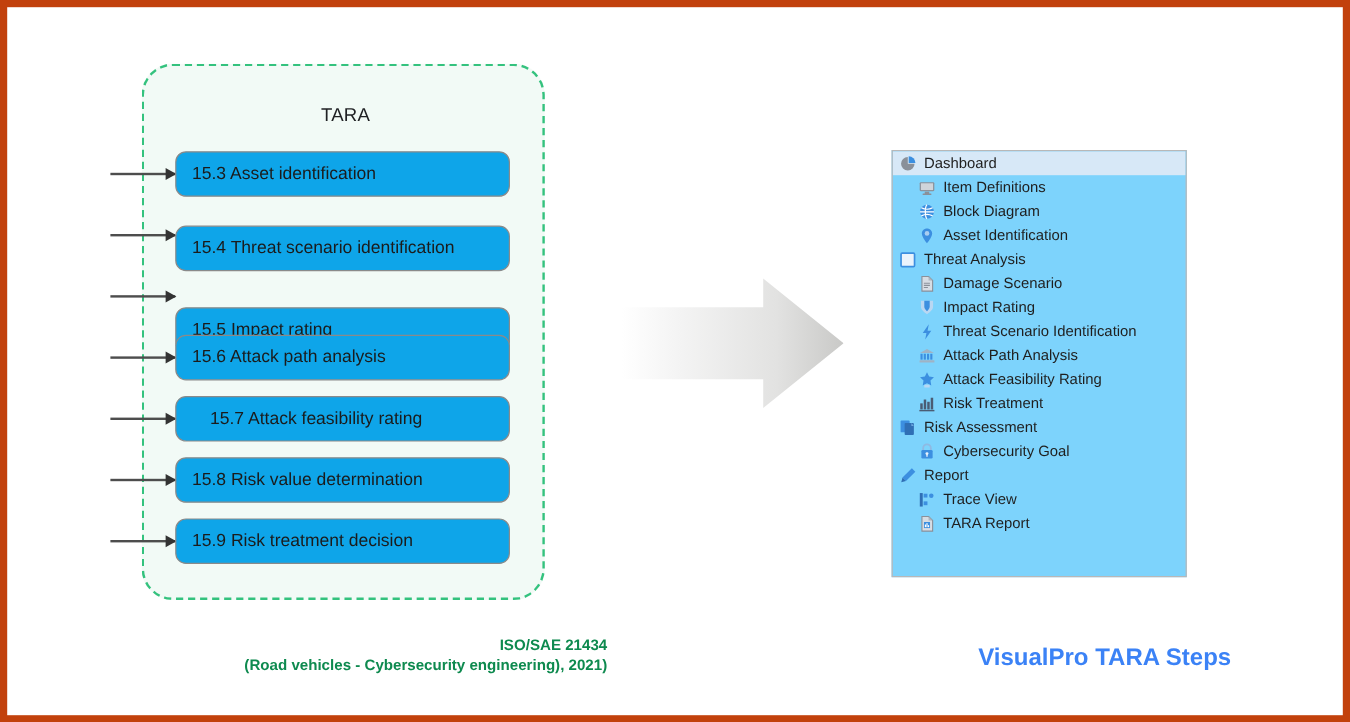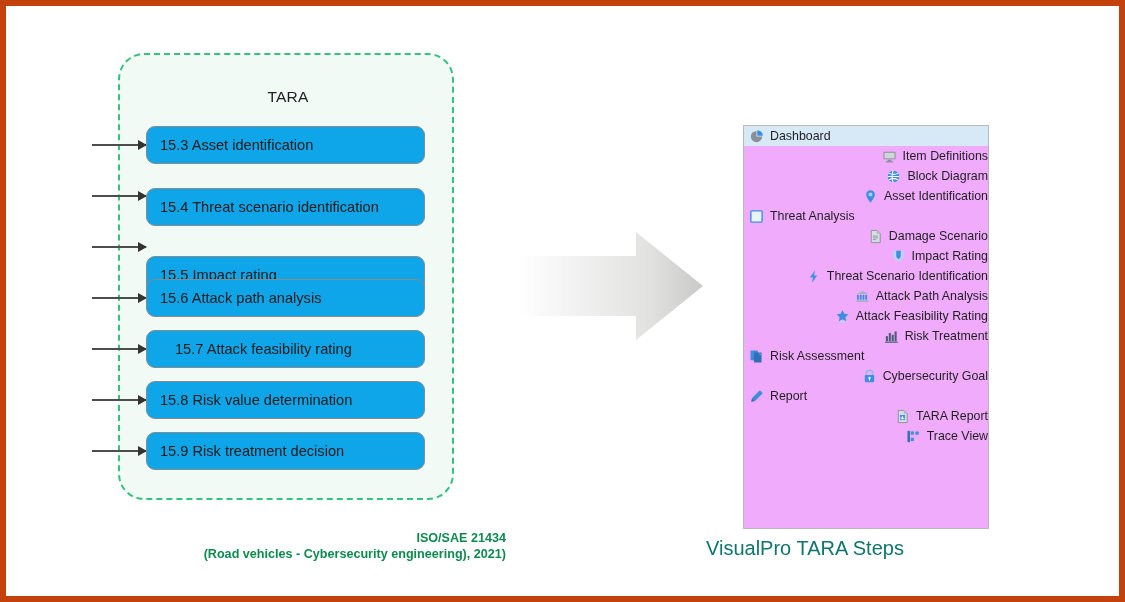--- a/index.html
+++ b/index.html
@@ -84,37 +84,37 @@
     width: 185px;
     height: 112px;
   }
 
   
   #tree-panel {
     position: absolute;
     left: 737px;
     top: 119px;
     width: 246px;
-    height: 404px;
+    height: 356px;
     box-sizing: border-box;
-    background: #f0abfc;
+    background: #7dd3fc;
     border: 1px solid #b8b8b8;
     overflow: hidden;
   }
   .tree-row {
     position: relative;
     height: 20px;
     display: flex;
     align-items: center;
     font-size: 12.4px;
     color: #1f1f1f;
     white-space: nowrap;
   }
   .tree-row.level0 { padding-left: 5px; }
-  .tree-row.level1 { padding-left: 21px; justify-content: flex-end; }
+  .tree-row.level1 { padding-left: 21px; }
   .tree-row.selected { background: #d7e8f7; }
   .tree-icon {
     width: 15px;
     height: 15px;
     margin-right: 6px;
     flex: 0 0 15px;
     display: flex;
     align-items: center;
     justify-content: center;
   }
@@ -130,24 +130,24 @@
     font-size: 12.6px;
     font-weight: bold;
     color: #0e8a4f;
     line-height: 16px;
   }
   #vp-caption {
     position: absolute;
     left: 700px;
     top: 531px;
     width: 320px;
-    text-align: left;
+    text-align: right;
     font-size: 20px;
-    font-weight: normal;
-    color: #0f766e;
+    font-weight: bold;
+    color: #3b82f6;
   }
 </style>
 </head>
 <body>
 
 <div id="page">
 
   <div id="iso-container">
     <div id="iso-title">TARA</div>
   </div>
@@ -319,38 +319,38 @@
           <svg width="15" height="15" viewBox="0 0 16 16">
             <path d="M11.6 1.3l3.1 3.1-8.3 8.3-3.1-3.1z" fill="#3c8fe0"></path>
             <path d="M3.3 9.6l3.1 3.1-4.2 1.1z" fill="#2f6fb5"></path>
           </svg>
         </span>
         <span>Report</span>
       </div>
       <div class="tree-row level1">
         <span class="tree-icon">
           <svg width="15" height="15" viewBox="0 0 16 16">
+            <rect x="1.6" y="2" width="2.6" height="12" fill="#2f6fb5"></rect>
+            <rect x="5" y="2.6" width="3.4" height="3.4" fill="#3c8fe0"></rect>
+            <circle cx="11.8" cy="4.3" r="2" fill="#3c8fe0"></circle>
+            <rect x="5" y="9.4" width="3.4" height="3.4" fill="#3c8fe0"></rect>
+          </svg>
+        </span>
+        <span>Trace View</span>
+      </div>
+      <div class="tree-row level1">
+        <span class="tree-icon">
+          <svg width="15" height="15" viewBox="0 0 16 16">
             <path d="M3.5 1.5h6L13 5v9.5h-9.5z" fill="#d7dde4" stroke="#8a9099" stroke-width="1"></path>
             <path d="M9.4 1.6V5h3.4" fill="#aeb6bf"></path>
             <rect x="5.3" y="6.4" width="5.4" height="5.4" fill="#3c8fe0"></rect>
             <rect x="6.1" y="8.6" width="1" height="2.4" fill="#fff"></rect>
             <rect x="7.5" y="7.4" width="1" height="3.6" fill="#fff"></rect>
             <rect x="8.9" y="9.2" width="1" height="1.8" fill="#fff"></rect>
           </svg>
         </span>
         <span>TARA Report</span>
       </div>
-      <div class="tree-row level1">
-        <span class="tree-icon">
-          <svg width="15" height="15" viewBox="0 0 16 16">
-            <rect x="1.6" y="2" width="2.6" height="12" fill="#2f6fb5"></rect>
-            <rect x="5" y="2.6" width="3.4" height="3.4" fill="#3c8fe0"></rect>
-            <circle cx="11.8" cy="4.3" r="2" fill="#3c8fe0"></circle>
-            <rect x="5" y="9.4" width="3.4" height="3.4" fill="#3c8fe0"></rect>
-          </svg>
-        </span>
-        <span>Trace View</span>
-      </div>
     </div>
 
   <div id="vp-caption">VisualPro TARA Steps</div>
 
 </div>
 
 </body></html>

